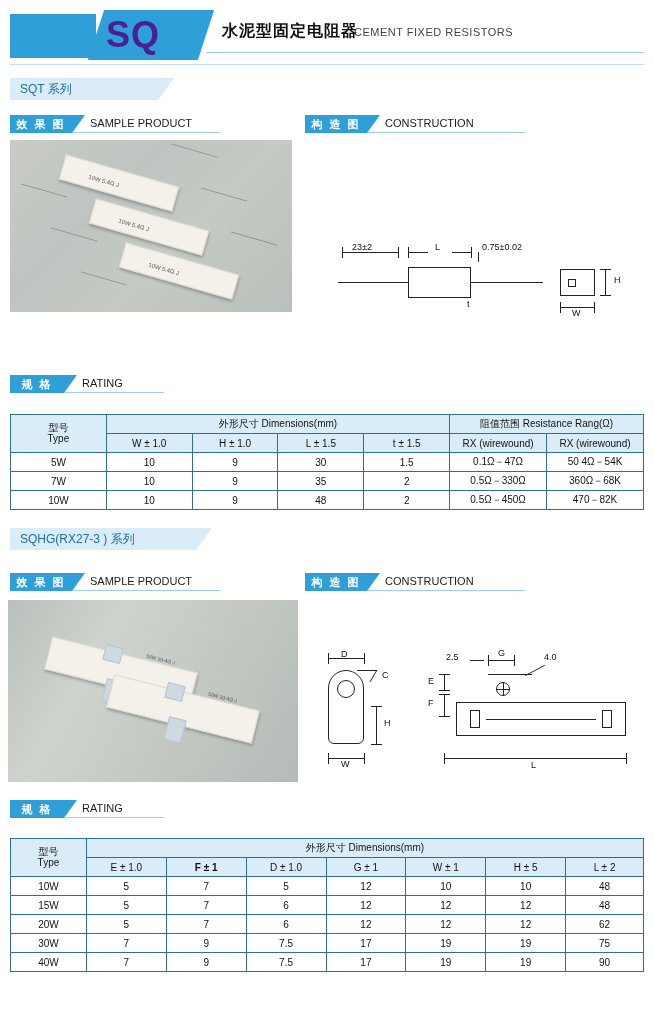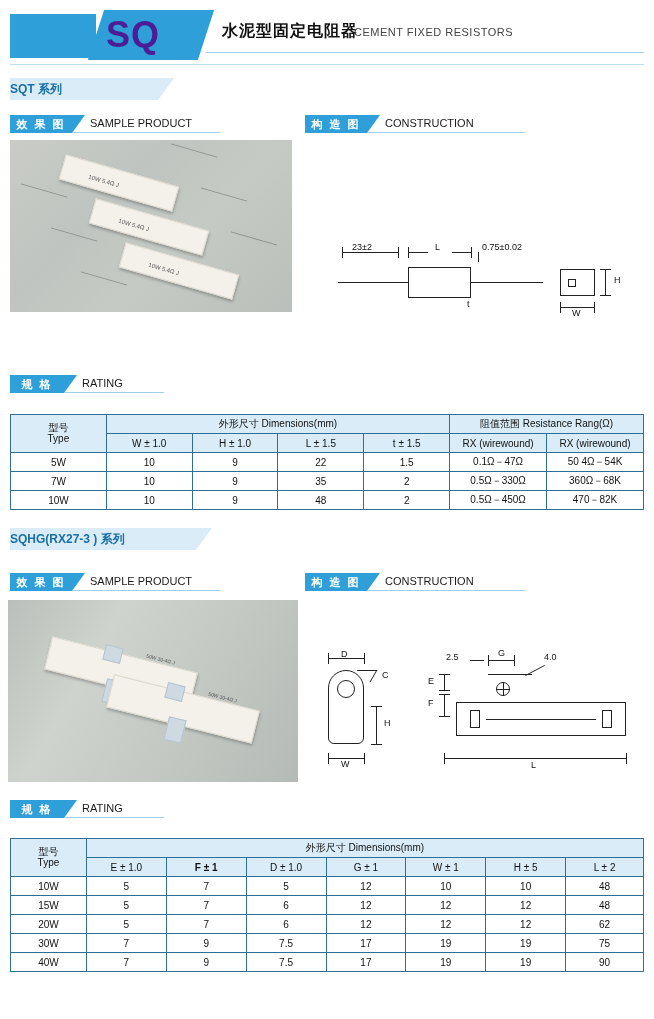--- a/index.html
+++ b/index.html
@@ -84,23 +84,23 @@
   }
   .series-tip {
     position: absolute;
     left: 148px; top: 0;
     width: 0; height: 0;
     border-top: 22px solid #d9ecf7;
     border-right: 16px solid transparent;
   }
   .series-text {
     position: absolute;
-    left: 0; top: 3px;
+    left: 10px; top: 3px;
     font-size: 12px;
-    font-weight: bold;
+    font-weight: normal;
     color: #1a6fa3;
   }
 
   
   .seclabel {
     position: absolute;
     height: 18px;
   }
   .seclabel .box {
     position: absolute;
@@ -329,21 +329,21 @@
       <th style="width:86px;">t ± 1.5</th>
       <th style="width:97px;">RX (wirewound)</th>
       <th style="width:97px;">RX (wirewound)</th>
     </tr>
   </thead>
   <tbody>
     <tr>
       <td>5W</td>
       <td>10</td>
       <td>9</td>
-      <td>22</td>
+      <td>30</td>
       <td>1.5</td>
       <td>0.1Ω－47Ω</td>
       <td>50 4Ω－54K</td>
     </tr>
     <tr>
       <td>7W</td>
       <td>10</td>
       <td>9</td>
       <td>35</td>
       <td>2</td>

